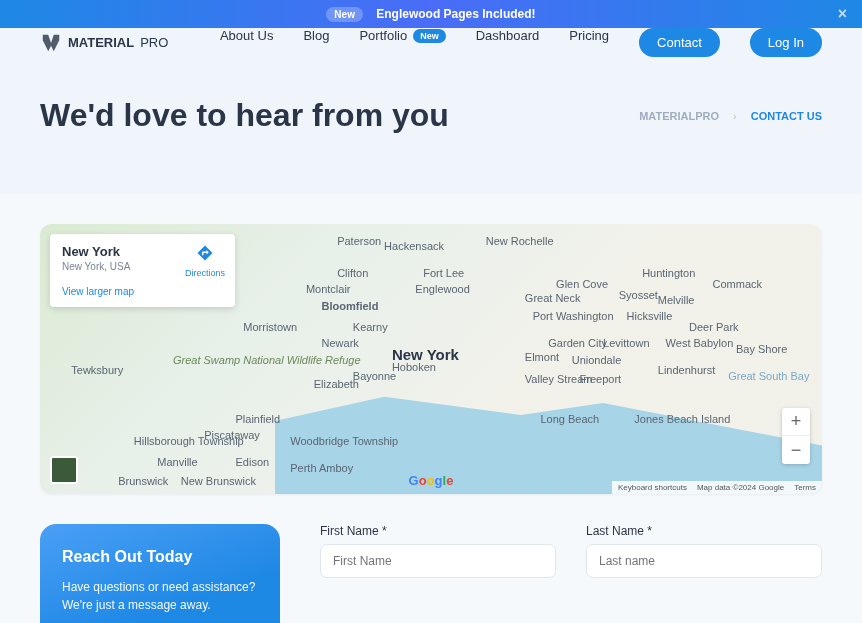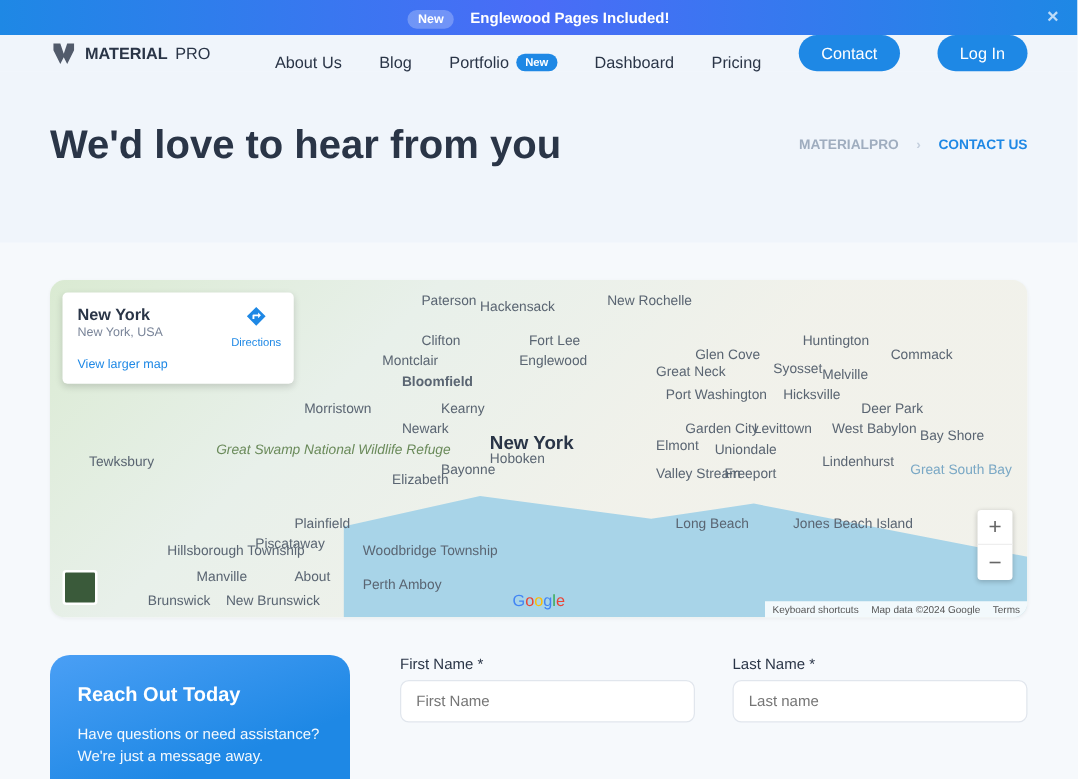--- a/index.html
+++ b/index.html
@@ -45,21 +45,21 @@
       color: #2a3547;
       font-size: 13px;
     }
     .logo svg { width: 22px; height: 22px; }
     .logo-light { font-weight: 400; }
     
     .nav-links {
       display: flex;
       gap: 30px;
       margin-left: auto;
-      align-items: flex-end;
+      align-items: flex-start;
     }
     .nav-link {
       font-size: 13px;
       color: #2a3547;
       cursor: pointer;
       display: flex;
       align-items: center;
       gap: 6px;
     }
     .nav-portfolio .badge-new {
@@ -220,21 +220,21 @@
       z-index: 2;
       display: flex;
       gap: 10px;
     }
     .google-logo {
       position: absolute;
       left: 50%;
       bottom: 6px;
       transform: translateX(-50%);
       font-size: 13px;
-      font-weight: 400;
+      font-weight: 700;
       z-index: 2;
     }
     .google-logo span:nth-child(1){color:#4285f4;} .google-logo span:nth-child(2){color:#ea4335;}
     .google-logo span:nth-child(3){color:#fbbc05;} .google-logo span:nth-child(4){color:#4285f4;}
     .google-logo span:nth-child(5){color:#34a853;} .google-logo span:nth-child(6){color:#ea4335;}
     
     .form-row {
       display: flex;
       gap: 40px;
       margin-top: 30px;
@@ -347,21 +347,21 @@
       <span class="map-label" style="left:76%;top:70%;">Jones Beach Island</span>
       <span class="map-label" style="left:88%;top:54%;color:#7aa8c5;">Great South Bay</span>
       <span class="map-label" style="left:62%;top:47%;">Elmont</span>
       <span class="map-label" style="left:74%;top:24%;">Syosset</span>
       <span class="map-label" style="left:86%;top:20%;">Commack</span>
       <span class="map-label" style="left:79%;top:26%;">Melville</span>
       <span class="map-label" style="left:83%;top:36%;">Deer Park</span>
       <span class="map-label" style="left:89%;top:44%;">Bay Shore</span>
       <span class="map-label" style="left:65%;top:42%;">Garden City</span>
       <span class="map-label" style="left:68%;top:48%;">Uniondale</span>
-      <span class="map-label" style="left:25%;top:86%;">About</span>
+      <span class="map-label" style="left:25%;top:86%;">Edison</span>
       <span class="map-label" style="left:18%;top:93%;">New Brunswick</span>
       <span class="map-label" style="left:32%;top:88%;">Perth Amboy</span>
       <span class="map-label" style="left:32%;top:78%;">Woodbridge Township</span>
       <span class="map-label" style="left:10%;top:93%;">Brunswick</span>
       <span class="map-label" style="left:26%;top:36%;">Morristown</span>
       <span class="map-label" style="left:63%;top:32%;">Port Washington</span>
       <span class="map-label" style="left:12%;top:78%;">Hillsborough Township</span>
       <span class="map-label" style="left:3%;top:4%;">Mount Olive Township</span>
       <span class="map-label" style="left:15%;top:86%;">Manville</span>
       <span class="map-label" style="left:4%;top:52%;">Tewksbury</span>

